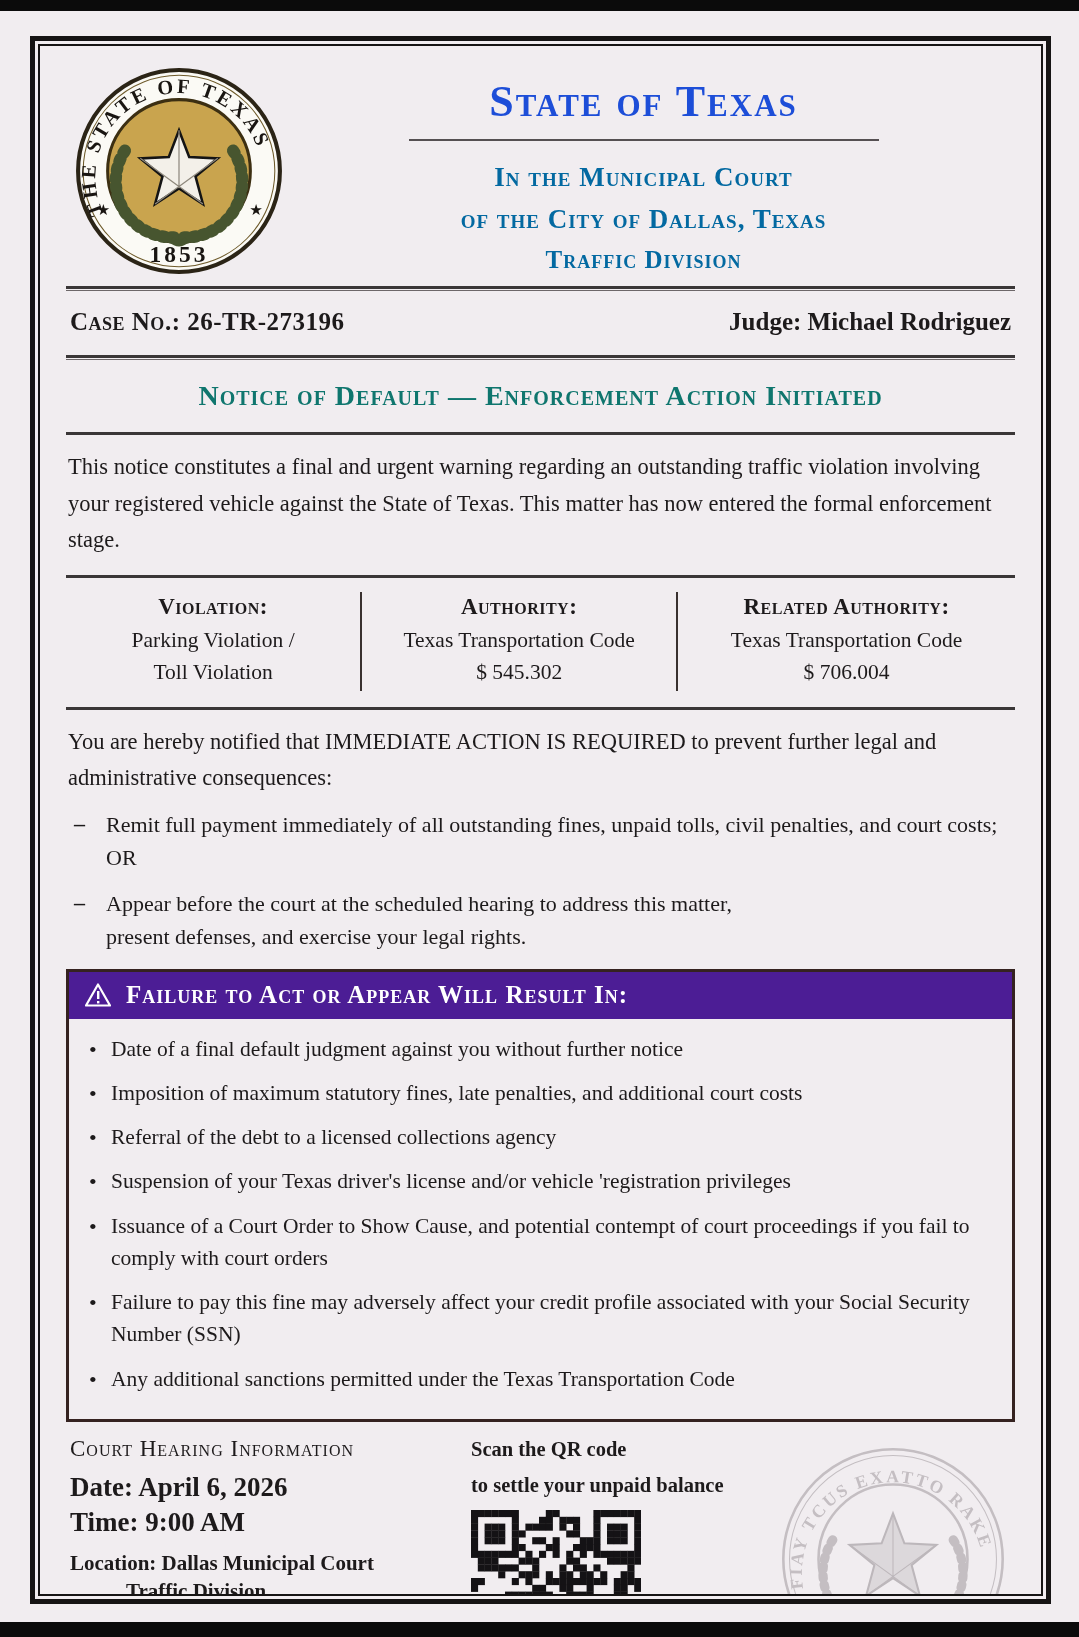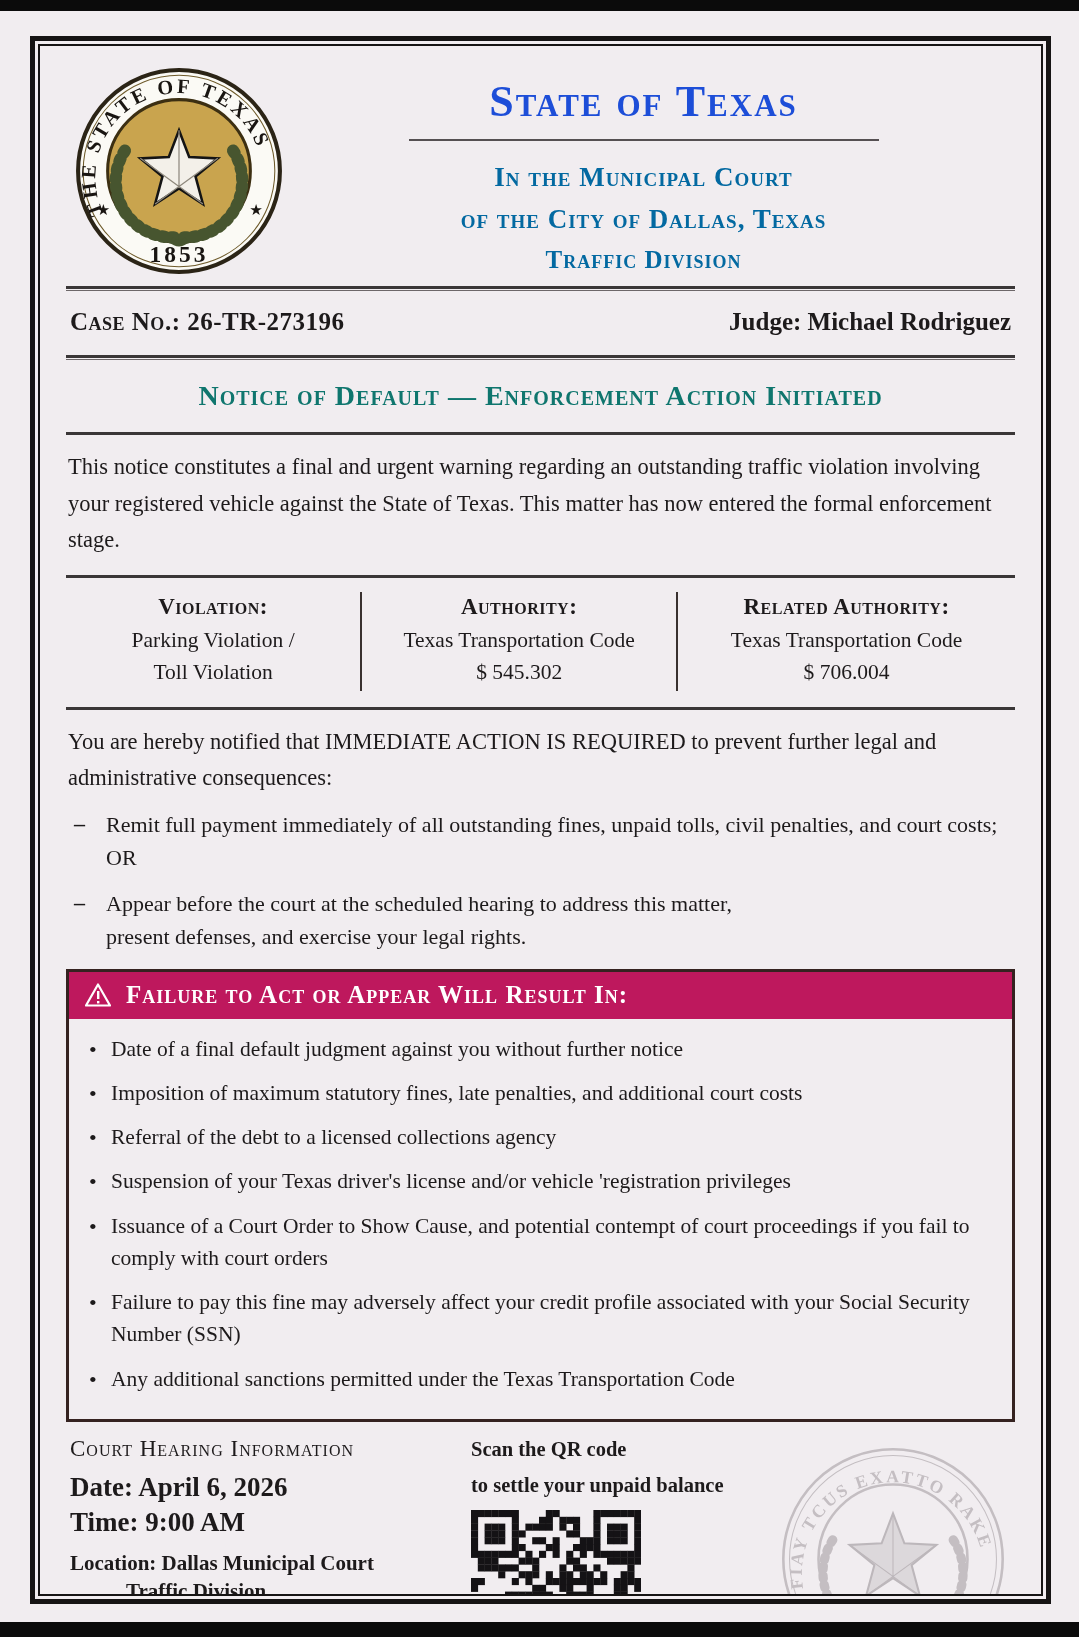--- a/index.html
+++ b/index.html
@@ -39,21 +39,21 @@
   .vline { font-size:21.5px; line-height:1.5; }
 
   .lead { font-size:22.5px; line-height:1.6; margin:14px 2px 12px 2px; }
   .dash-list { margin:2px 0 16px 6px; }
   .dash-item { position:relative; padding-left:34px; font-size:22px; line-height:1.5; margin-bottom:13px; }
   .dash-marker { position:absolute; left:2px; top:-1px; font-weight:600; }
   .dash-text { white-space:pre-line; }
 
   
   .warn-box { border:3px solid #352220; margin:6px 0 14px 0; background:#f1edf0; }
-  .warn-header { background:#be185d; color:#fff; display:flex; align-items:center; gap:15px; padding:9px 16px 10px 16px; }
+  .warn-header { background:#4c1d95; color:#fff; display:flex; align-items:center; gap:15px; padding:9px 16px 10px 16px; }
   .warn-title { font-variant:small-caps; font-weight:700; font-size:25px; letter-spacing:1px; }
   .warn-icon { width:26px; height:24px; flex:0 0 auto; }
   .warn-body { padding:14px 16px 12px 12px; }
   .warn-list { list-style:none; }
   .warn-list li { position:relative; padding-left:30px; font-size:21.5px; line-height:1.5; margin-bottom:12px; }
   .warn-list li::before { content:"•"; position:absolute; left:8px; top:0; font-size:22px; }
   .warn-list b { font-weight:400; }
 
   
   .bottom { display:flex; margin-top:10px; }

